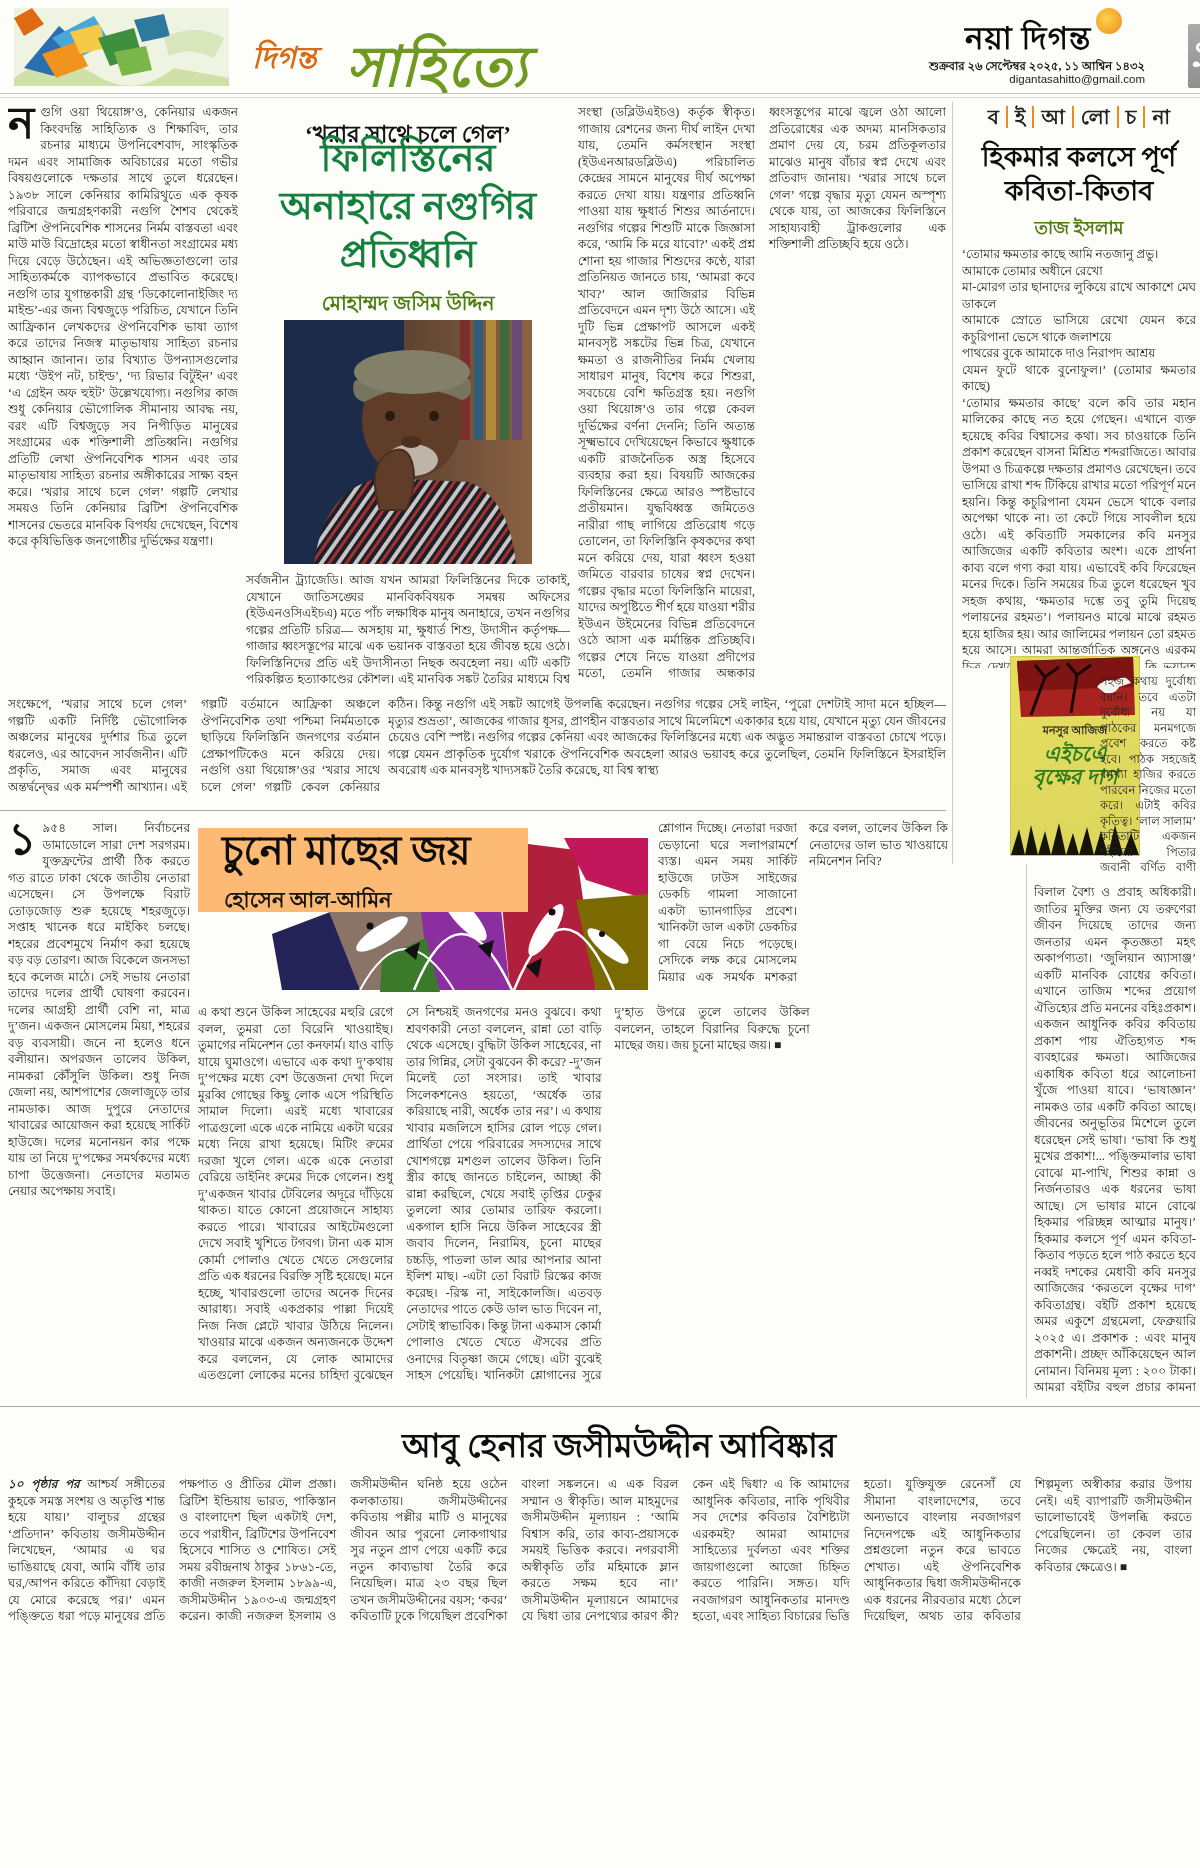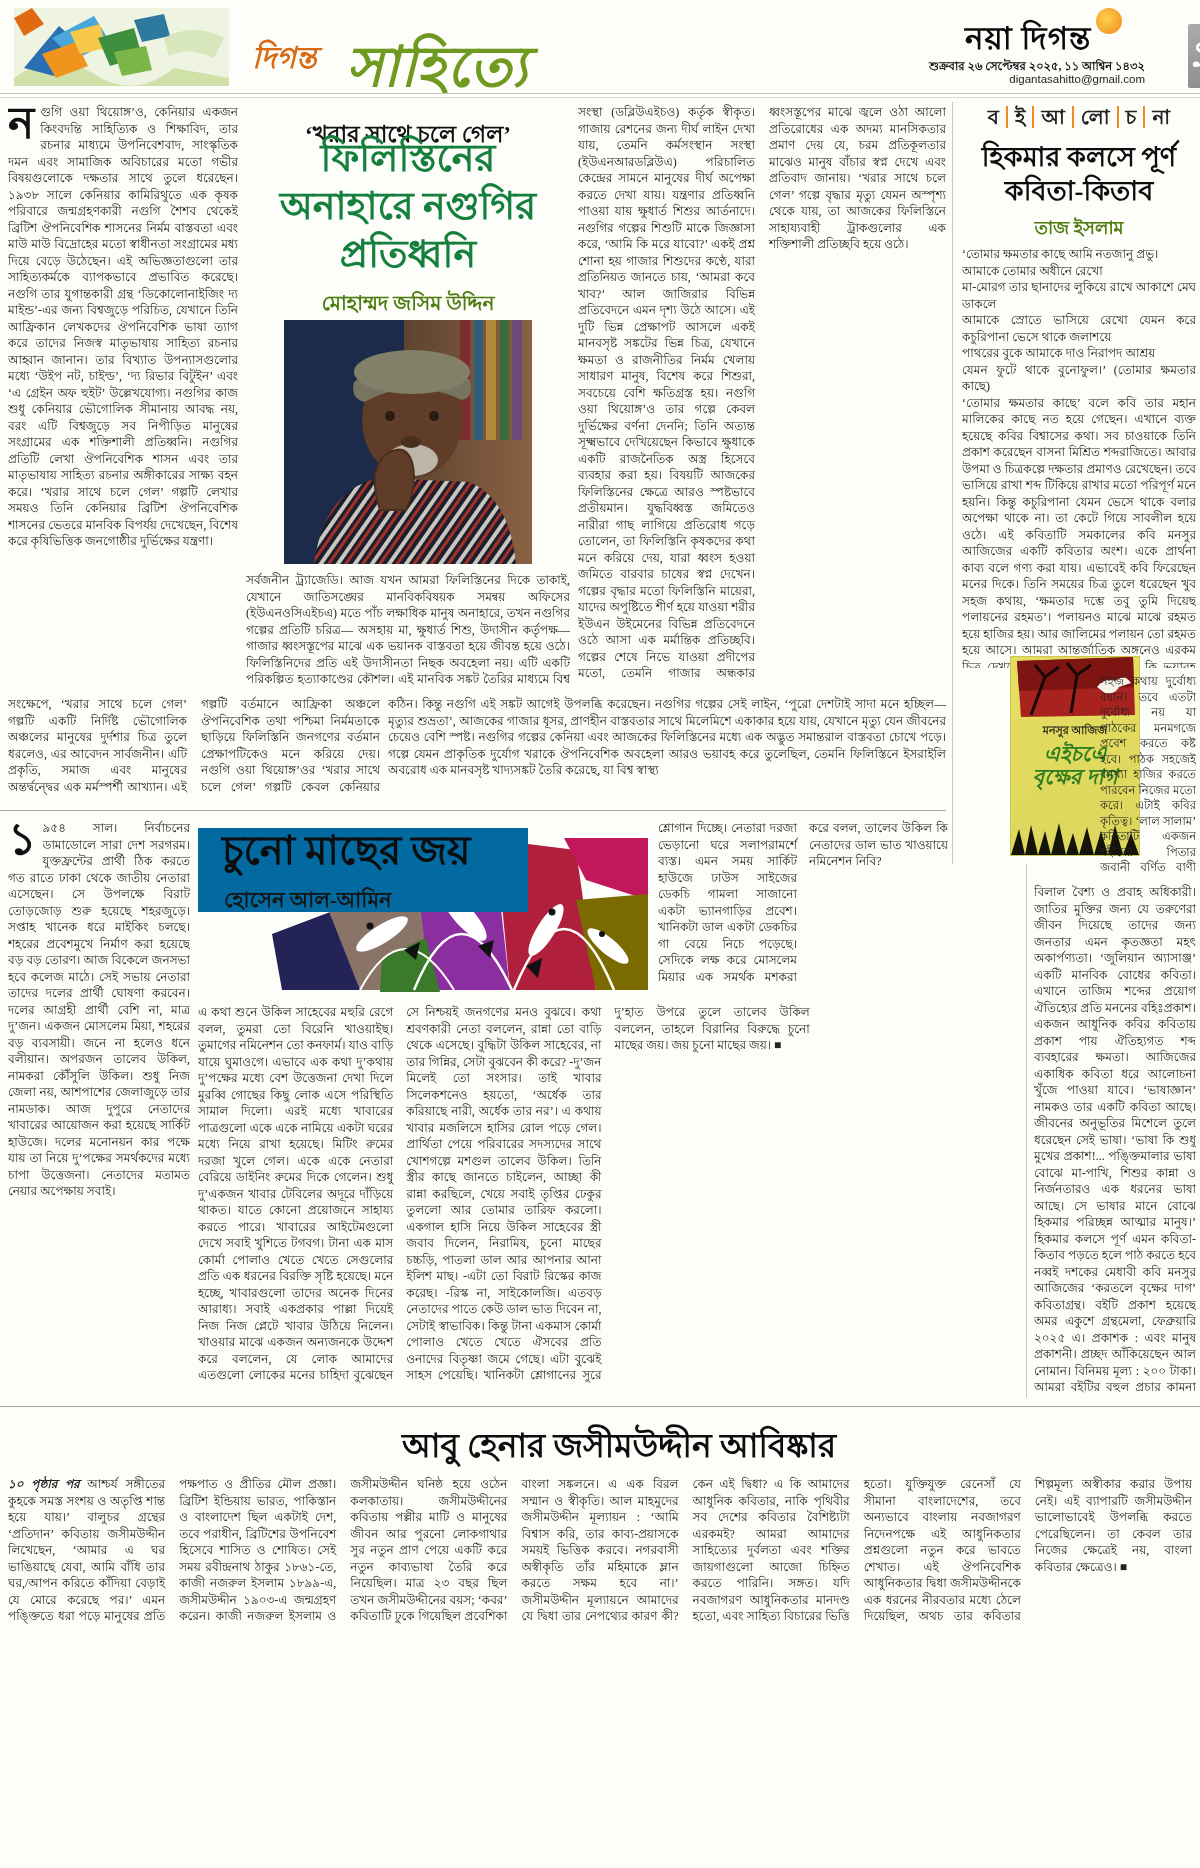--- a/index.html
+++ b/index.html
@@ -191,21 +191,21 @@
           <circle cx="192" cy="60" r="3.5"></circle>
         <circle cx="288" cy="74" r="3.5"></circle>
           <circle cx="338" cy="96" r="3"></circle>
         <polygon points="140,112 156,104 152,122"></polygon>
         <polygon points="214,108 230,102 226,120"></polygon>
         <polygon points="262,128 278,120 274,140"></polygon>
       </g>
     </svg>
   </div>
 
-  <div class="abs" style="left:198px;top:828px;width:330px;height:84px;background:#0369a1;">
+  <div class="abs" style="left:198px;top:828px;width:330px;height:84px;background:#fdba74;">
     <div class="story-headline" style="padding-left:24px;">চুনো মাছের জয়</div>
     <div class="story-byline" style="padding-left:26px;">হোসেন আল-আমিন</div>
   </div>
 
   <div class="abs body-text cols2" style="left:658px;top:820px;width:290px;height:172px;column-gap:12px;">শ্লোগান দিচ্ছে। নেতারা দরজা ভেড়ানো ঘরে সলাপরামর্শে ব্যস্ত। এমন সময় সার্কিট হাউজে ঢাউস সাইজের ডেকচি গামলা সাজানো একটা ভ্যানগাড়ির প্রবেশ। খানিকটা ডাল একটা ডেকচির গা বেয়ে নিচে পড়েছে। সেদিকে লক্ষ করে মোসলেম মিয়ার এক সমর্থক মশকরা করে বলল, তালেব উকিল কি নেতাদের ডাল ভাত খাওয়ায়ে নমিনেশন নিবি?</div>
   <div class="abs body-text cols4" style="left:198px;top:1004px;width:820px;height:392px;">এ কথা শুনে উকিল সাহেবের মহুরি রেগে বলল, তুমরা তো বিরেনি খাওয়াইছ। তুমাগের নমিনেশন তো কনফার্ম। যাও বাড়ি যায়ে ঘুমাওগে। এভাবে এক কথা দু’কথায় দু’পক্ষের মধ্যে বেশ উত্তেজনা দেখা দিলে মুরব্বি গোছের কিছু লোক এসে পরিস্থিতি সামাল দিলো। এরই মধ্যে খাবারের পাত্রগুলো একে একে নামিয়ে একটা ঘরের মধ্যে নিয়ে রাখা হয়েছে। মিটিং রুমের দরজা খুলে গেল। একে একে নেতারা বেরিয়ে ডাইনিং রুমের দিকে গেলেন। শুধু দু’একজন খাবার টেবিলের অদূরে দাঁড়িয়ে থাকত। যাতে কোনো প্রয়োজনে সাহায্য করতে পারে। খাবারের আইটেমগুলো দেখে সবাই খুশিতে টগবগ। টানা এক মাস কোর্মা পোলাও খেতে খেতে সেগুলোর প্রতি এক ধরনের বিরক্তি সৃষ্টি হয়েছে। মনে হচ্ছে, খাবারগুলো তাদের অনেক দিনের আরাধ্য। সবাই একপ্রকার পাল্লা দিয়েই নিজ নিজ প্লেটে খাবার উঠিয়ে নিলেন। খাওয়ার মাঝে একজন অন্যজনকে উদ্দেশ করে বললেন, যে লোক আমাদের এতগুলো লোকের মনের চাহিদা বুঝেছেন সে নিশ্চয়ই জনগণের মনও বুঝবে। কথা শ্রবণকারী নেতা বললেন, রান্না তো বাড়ি থেকে এসেছে। বুদ্ধিটা উকিল সাহেবের, না তার গিন্নির, সেটা বুঝবেন কী করে? -দু’জন মিলেই তো সংসার। তাই খাবার সিলেকশনেও হয়তো, ‘অর্ধেক তার করিয়াছে নারী, অর্ধেক তার নর’। এ কথায় খাবার মজলিসে হাসির রোল পড়ে গেল। প্রার্থিতা পেয়ে পরিবারের সদস্যদের সাথে খোশগল্পে মশগুল তালেব উকিল। তিনি স্ত্রীর কাছে জানতে চাইলেন, আচ্ছা কী রান্না করছিলে, খেয়ে সবাই তৃপ্তির ঢেকুর তুললো আর তোমার তারিফ করলো। একগাল হাসি নিয়ে উকিল সাহেবের স্ত্রী জবাব দিলেন, নিরামিষ, চুনো মাছের চচ্চড়ি, পাতলা ডাল আর আপনার আনা ইলিশ মাছ। -এটা তো বিরাট রিস্কের কাজ করেছ। -রিস্ক না, সাইকোলজি। এতবড় নেতাদের পাতে কেউ ডাল ভাত দিবেন না, সেটাই স্বাভাবিক। কিন্তু টানা একমাস কোর্মা পোলাও খেতে খেতে ঐসবের প্রতি ওনাদের বিতৃষ্ণা জমে গেছে। এটা বুঝেই সাহস পেয়েছি। খানিকটা শ্লোগানের সুরে দু’হাত উপরে তুলে তালেব উকিল বললেন, তাহলে বিরানির বিরুদ্ধে চুনো মাছের জয়। জয় চুনো মাছের জয়। ■</div>
 
   <div class="rule-h" style="left:0;top:1406px;width:1200px;background:#a8a8a4;"></div>
   <div class="abs bottom-headline" style="left:0;top:1420px;width:1200px;padding-left:19px;">আবু হেনার জসীমউদ্দীন আবিষ্কার</div>
 

